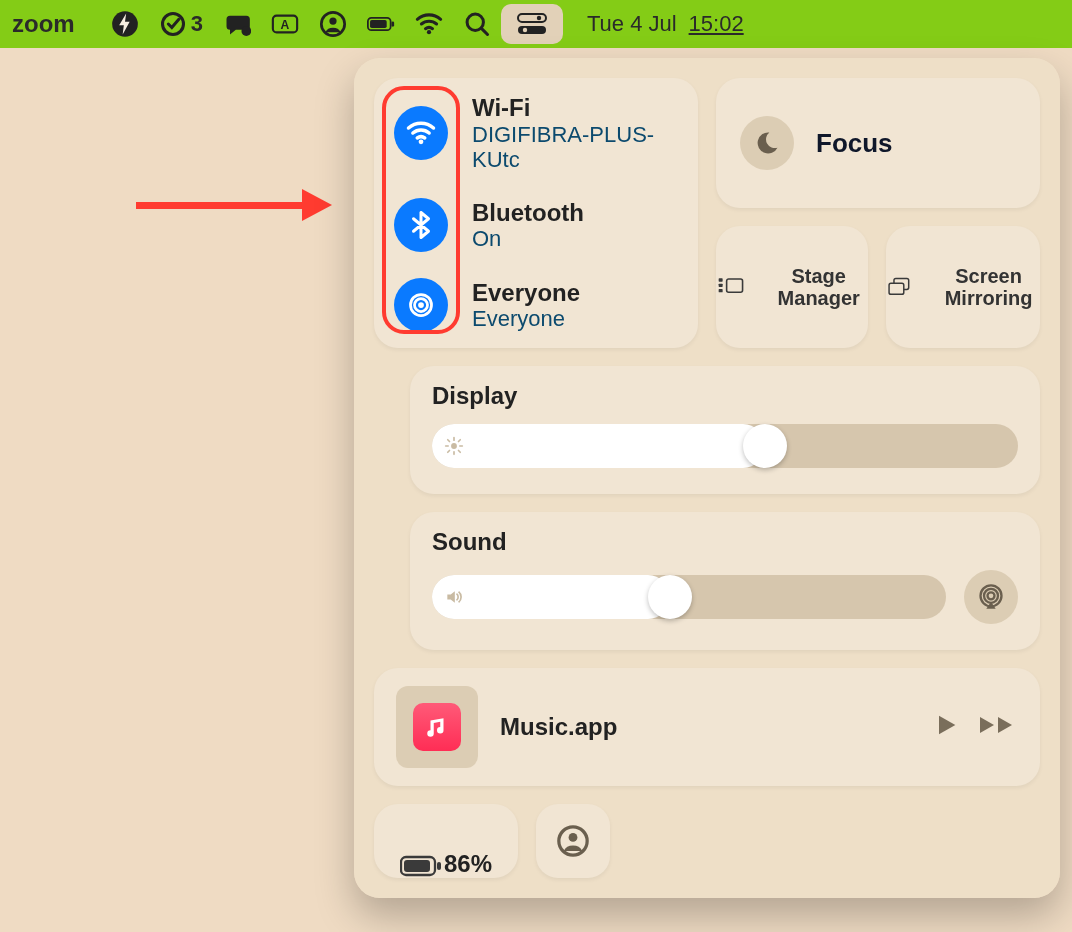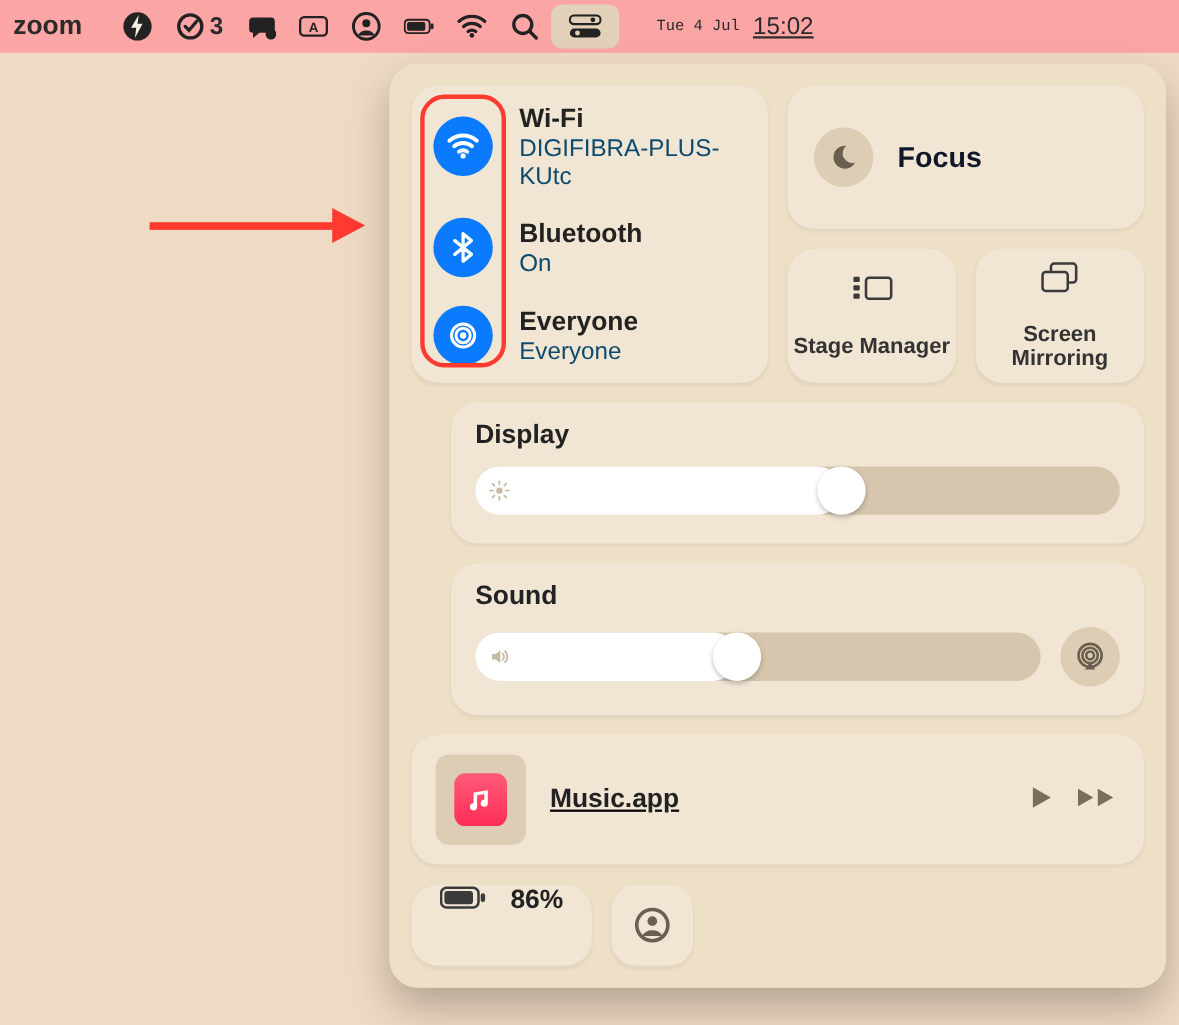--- a/index.html
+++ b/index.html
@@ -1,25 +1,25 @@
 <!DOCTYPE html>
 <html><head>
 <meta charset="utf-8">
 <style>
   *{box-sizing:border-box;margin:0;padding:0;font-family:-apple-system,Helvetica,Arial,sans-serif;}
   body{width:1072px;height:932px;background:#efdbc3;overflow:hidden;position:relative;}
   
-  .menubar{height:48px;background:#fca5a5;display:flex;align-items:center;padding:0 12px;color:#2a2a2a;}
+  .menubar{height:48px;background:#84cc16;display:flex;align-items:center;padding:0 12px;color:#2a2a2a;}
   .mb-zoom{font-weight:800;font-size:24px;letter-spacing:0px;margin-right:26px;}
   .mb-item{display:flex;align-items:center;justify-content:center;width:48px;height:48px;}
   .mb-item.wide{width:auto;padding:0 10px;gap:4px;}
   .mb-item svg{width:28px;height:28px;}
   .mb-badge{font-size:22px;font-weight:600;}
   .mb-cc{background:#e2d1b8;border-radius:10px;width:62px;height:40px;display:flex;align-items:center;justify-content:center;}
-  .mb-date{font-size:14px;font-weight:500;margin-left:34px;font-family:Liberation Mono, monospace;}
+  .mb-date{font-size:22px;font-weight:500;margin-left:24px;}
   .mb-time{font-size:22px;font-weight:500;margin-left:12px;margin-right:6px;text-decoration:underline;}
   
   .cc{position:absolute;left:354px;top:58px;width:706px;background:rgba(238,223,200,0.92);border-radius:26px;padding:20px;box-shadow:0 18px 38px rgba(0,0,0,0.25);display:flex;flex-direction:column;gap:18px;}
   .cc-row{display:flex;gap:18px;}
   .card{background:#f1e5d3;border-radius:24px;box-shadow:0 2px 4px rgba(0,0,0,0.06);}
   
   .conn{flex:1;padding:16px 20px;display:flex;flex-direction:column;gap:26px;position:relative;}
   .conn-item{display:flex;align-items:center;gap:24px;}
   .conn-icon{width:54px;height:54px;border-radius:50%;background:#0a7aff;display:flex;align-items:center;justify-content:center;flex:none;}
   .conn-icon svg{width:30px;height:30px;fill:#fff;}
@@ -27,45 +27,45 @@
   .conn-title{font-size:24px;font-weight:700;color:#222;}
   .conn-sub{font-size:22px;color:#0c4a6e;}
   .highlight-box{position:absolute;border:4px solid #ff3b30;border-radius:22px;left:8px;top:8px;width:78px;height:248px;pointer-events:none;}
   
   .col-right{width:324px;display:flex;flex-direction:column;gap:18px;}
   .focus{height:130px;display:flex;align-items:center;gap:22px;padding:0 24px;}
   .focus-icon{width:54px;height:54px;border-radius:50%;background:#dccdb4;display:flex;align-items:center;justify-content:center;}
   .focus-icon svg{width:28px;height:28px;fill:#6a5f4e;}
   .focus-lbl{font-size:26px;font-weight:700;color:#0f172a;}
   .tiles{display:flex;gap:18px;}
-  .tile{flex:1;height:122px;display:flex;flex-direction:column;align-items:center;justify-content:center;gap:24px;}
+  .tile{flex:1;height:122px;display:flex;flex-direction:row;align-items:center;justify-content:center;gap:24px;}
   .tile svg{width:42px;height:32px;}
   .tile-lbl{font-size:20px;font-weight:600;color:#333;text-align:center;line-height:1.1;}
   
   .slider-card{padding:16px 22px 26px;margin-left:36px;}
   .slider-title{font-size:24px;font-weight:700;color:#222;margin-bottom:14px;}
   .slider-track{height:44px;border-radius:22px;background:#d6c6ad;position:relative;display:flex;align-items:center;}
   .slider-fill{position:absolute;left:0;top:0;bottom:0;background:#fff;border-radius:22px;}
   .slider-knob{position:absolute;width:44px;height:44px;border-radius:50%;background:#fff;box-shadow:0 2px 5px rgba(0,0,0,0.25);top:0;}
   .slider-ico{position:absolute;left:12px;display:flex;align-items:center;}
   .slider-ico svg{width:20px;height:20px;fill:#c9bba3;}
   .sound-row{display:flex;align-items:center;gap:18px;}
   .sound-row .slider-track{flex:1;}
   .airplay-btn{width:54px;height:54px;border-radius:50%;background:#dccdb4;display:flex;align-items:center;justify-content:center;}
   
-  .music{padding:18px 22px;display:flex;align-items:center;gap:22px;text-decoration:underline;}
+  .music{padding:18px 22px;display:flex;align-items:center;gap:22px;}
   .music-art{width:82px;height:82px;border-radius:12px;background:#dccdb4;display:flex;align-items:center;justify-content:center;}
   .music-art-inner{width:48px;height:48px;border-radius:10px;background:linear-gradient(#ff5a78,#ff2d55);display:flex;align-items:center;justify-content:center;}
   .music-art-inner svg{width:26px;height:26px;fill:#fff;}
   .music-lbl{font-size:24px;font-weight:700;color:#222;flex:1;}
   .music-ctrl{display:flex;align-items:center;gap:18px;}
   .music-ctrl svg{fill:#7a6e5b;}
   
   .bottom{display:flex;gap:18px;}
-  .batt{padding:0 26px;height:74px;display:flex;align-items:flex-start;gap:22px;}
+  .batt{padding:0 26px;height:74px;display:flex;align-items:flex-end;gap:2px;}
   .batt-lbl{font-size:24px;font-weight:700;color:#222;}
   .user-circ{width:74px;height:74px;border-radius:22px;display:flex;align-items:center;justify-content:center;}
   
   .arrow{position:absolute;left:136px;top:202px;}
   .arrow-line{width:170px;height:7px;background:#ff3b30;}
   .arrow-head{position:absolute;right:-26px;top:-13px;width:0;height:0;border-left:30px solid #ff3b30;border-top:16px solid transparent;border-bottom:16px solid transparent;}
 </style>
 </head>
 <body>
 

